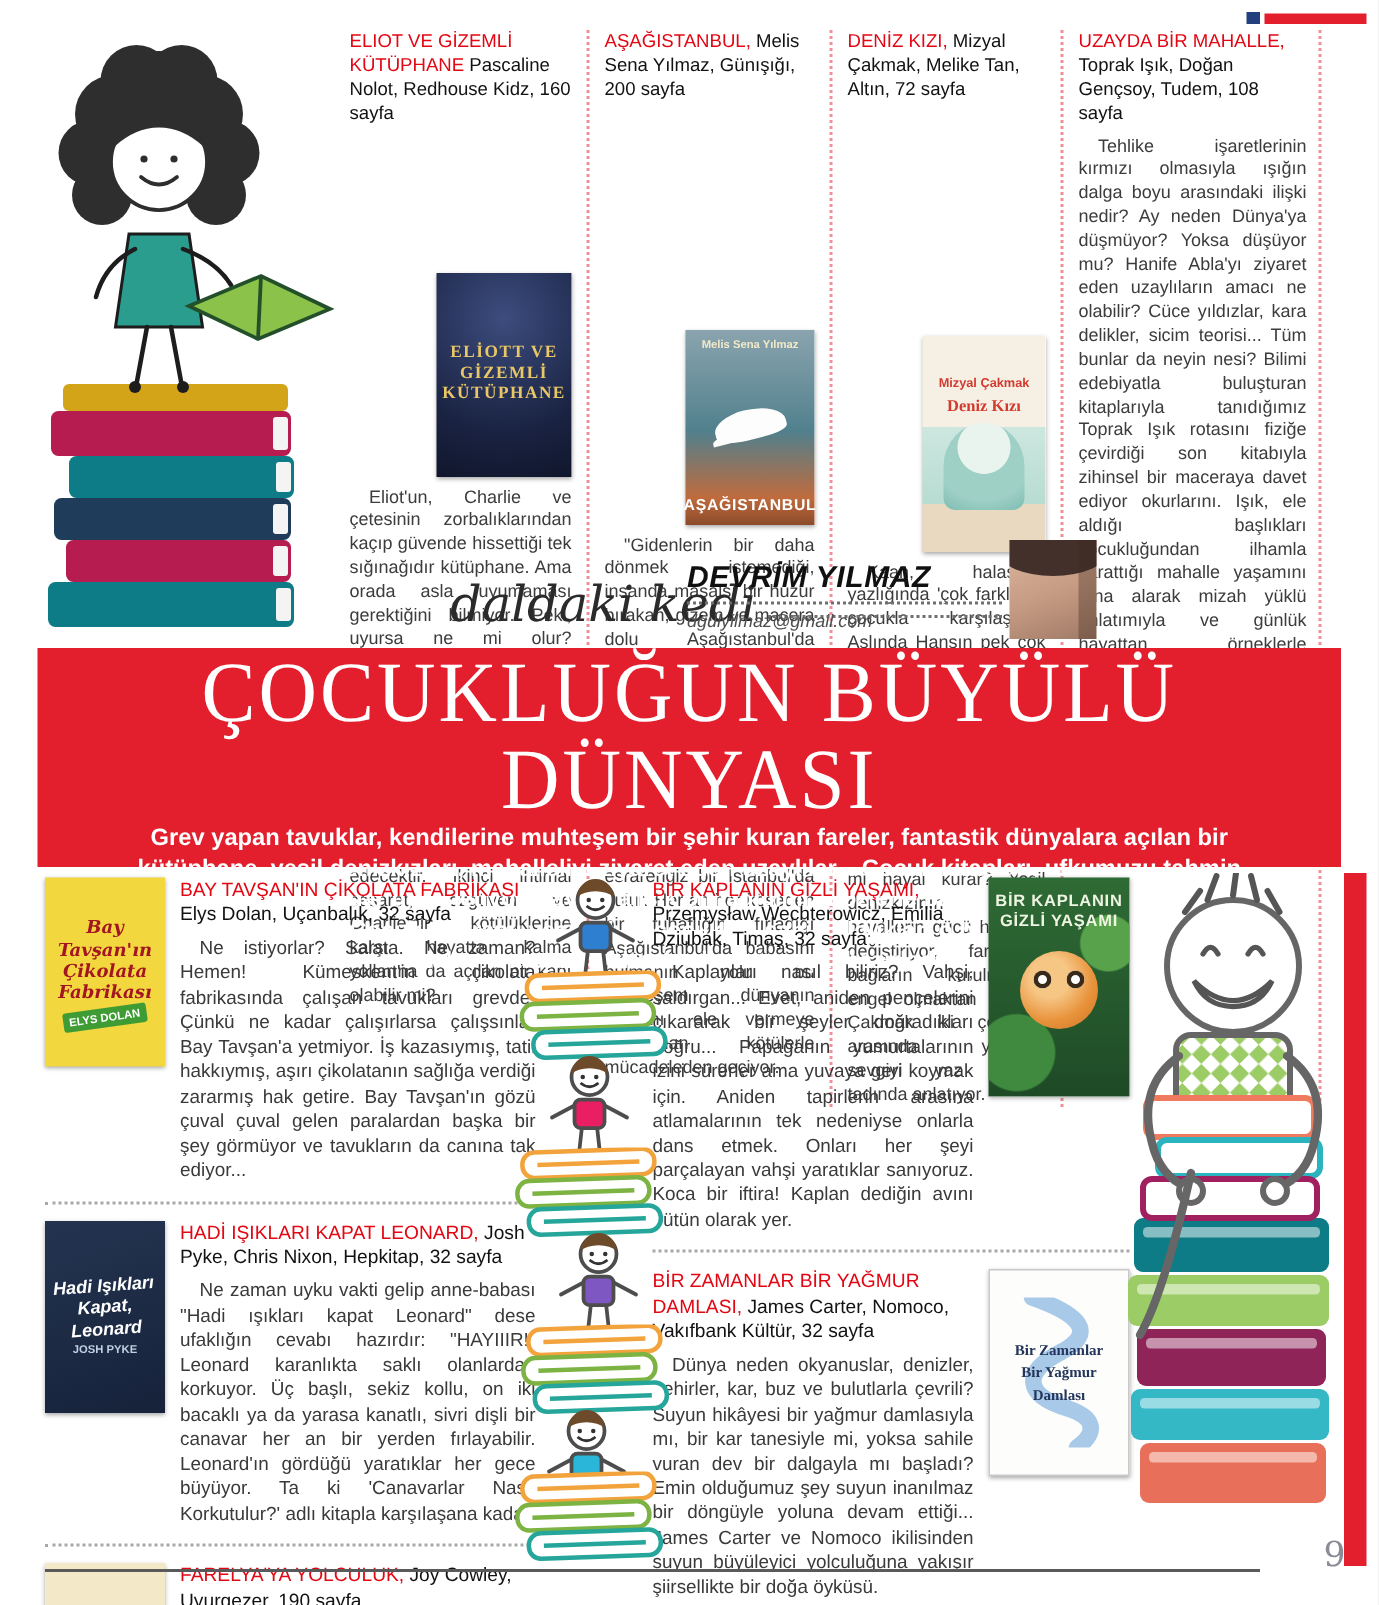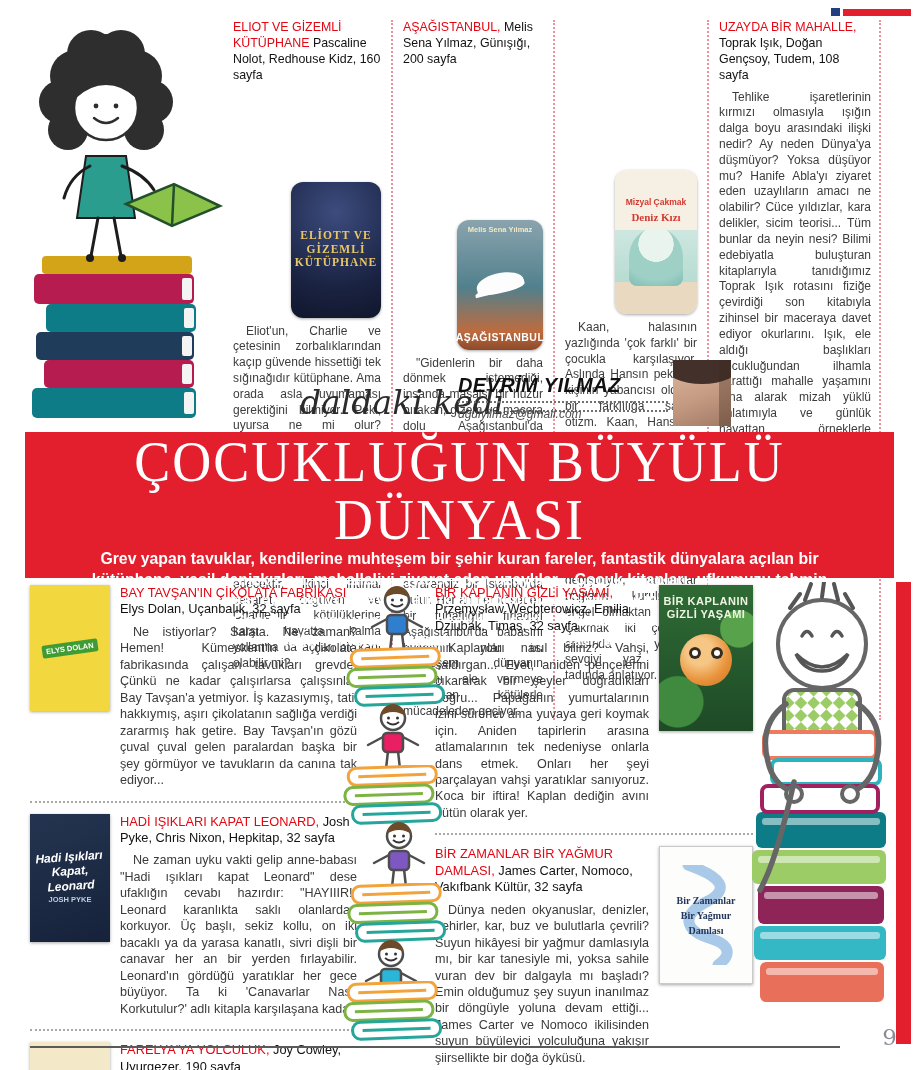--- a/index.html
+++ b/index.html
@@ -21,21 +21,21 @@
   .tcol + .tcol{border-left:2px dotted #ef9098;}
   .tcol:last-child{border-right:2px dotted #ef9098;}
   .rh{margin:0 0 6px;font-size:12.4px;line-height:1.28;font-weight:normal;}
   .rt{color:#e30613;}
   .rc{color:#121212;}
   .rbody{font-size:12px;line-height:1.32;text-align:justify;text-indent:13px;color:#3c3c3c;}
 
   
   .cover{float:right;margin:0 0 6px 8px;display:flex;flex-direction:column;align-items:center;
          justify-content:center;gap:4px;text-align:center;padding:4px;box-sizing:border-box;
-         border-radius:12px;box-shadow:0 1px 3px rgba(0,0,0,.35);text-indent:0;}
+         border-radius:0;box-shadow:0 1px 3px rgba(0,0,0,.35);text-indent:0;}
   .cov-a{font-size:9px;font-weight:bold;line-height:1.15;}
   .cov-t{font-size:11px;font-weight:bold;line-height:1.2;}
 
   .cover-eliot{width:90px;height:136px;margin-top:92px;
      background:radial-gradient(circle at 50% 22%,#3c4c7e 0%,#1a2342 65%,#10162c 100%);}
   .cover-eliot .cov-t{color:#e9c766;font-family:"Liberation Serif",serif;font-size:11.5px;
      letter-spacing:1px;text-transform:uppercase;}
 
   .cover-asag{width:86px;height:130px;margin-top:146px;
      background:linear-gradient(#8aa4ae 0%,#51808d 52%,#bf6b3d 86%,#8c4a2a 100%);justify-content:space-between;padding:6px 4px;}
@@ -201,20 +201,24 @@
         <div class="cover cover-asag">
           <span class="cov-a">Melis Sena Yılmaz</span>
           <span class="stork"></span>
           <span class="cov-t">AŞAĞISTANBUL</span>
         </div>
         <span>"Gidenlerin bir daha dönmek istemediği, insanda masalsı bir huzur bırakan, gizem ve macera dolu Aşağıstanbul'da Yukarİstanbul'un karmaşasından eser yoktur. Oraya gitmenin en kolay yolu kanalizasyona inip kırmızı merdiveni bulmaktır." Zeynep aniden ortadan kaybolan dedektif babasının izini sürerken kendini bambaşka, esrarengiz bir İstanbul'da bulur. Her an her köşeden bir tuhaflığın fırladığı Aşağıstanbul'da babasını bulmanın yolu bu muhteşem dünyanın sırlarını ele vermeye hazırlanan kötülerle mücadeleden geçiyor.</span>
       </div>
     </div>
 
     <div class="tcol tcol3">
+      <h3 class="rh">
+        <span class="rt">DENİZ KIZI,</span>
+        <span class="rc">Mizyal Çakmak, Melike Tan, Altın, 72 sayfa</span>
+      </h3>
       <div class="rbody">
         <div class="cover cover-deniz">
           <span class="cov-a">Mizyal Çakmak</span>
           <span class="cov-t">Deniz Kızı</span>
           <span class="mermaid"></span>
         </div>
         <span>Kaan, halasının yazlığında 'çok farklı' bir çocukla karşılaşıyor. Aslında Hansın pek çok kişinin yabancısı olduğu bir farklılığa sahip; otizm. Kaan, Hansın'la tanışmadan önce yaptığı denizkızı resmini görüyor ve bu bile onu yadırgamasına yetiyor. Hiç yeşil denizkızı olur mu? Yoksa otistikler de mi hayal kurar? Yeşil denizkızının ve hayallerin gücü her şeyi değiştiriyor, farklılıklar bağların kurulmasına engel olmaktan çıkıyor. Çakmak iki çocuğun arasında yeşeren sevgiyi yaz şenliği tadında anlatıyor.</span>
       </div>
     </div>
 
@@ -246,20 +250,21 @@
     <h1>ÇOCUKLUĞUN BÜYÜLÜ DÜNYASI</h1>
     <p>Grev yapan tavuklar, kendilerine muhteşem bir şehir kuran fareler, fantastik dünyalara açılan bir kütüphane, yeşil denizkızları, mahalleliyi ziyaret eden uzaylılar... Çocuk kitapları, ufkumuzu tahmin edemeyeceğimiz kadar genişletiyor, hayata alışık olmadığımız gözlerle bakmamızı sağlıyor. 23 Nisan Ulusal Egemenlik ve Çocuk Bayramı vesilesiyle çocukları sahip oldukları o büyülü yaratıcılıkla bir kere daha buluşturan kitaplardan bir seçki hazırladık.</p>
   </div>
 
   <div class="bottom">
 
     <div class="bleft">
 
       <div class="brow">
         <div class="bcover cover-bay">
+          <span class="cov-t">Bay Tavşan'ın Çikolata Fabrikası</span>
           <span class="badge">Elys Dolan</span>
         </div>
         <div class="btxt">
           <h3 class="rh">
             <span class="rt">BAY TAVŞAN'IN ÇİKOLATA FABRİKASI</span>
             <span class="rc">Elys Dolan, Uçanbalık, 32 sayfa</span>
           </h3>
           <div class="bb">Ne istiyorlar? Salata. Ne zaman? Hemen! Kümeskent'in çikolata fabrikasında çalışan tavukları grevde. Çünkü ne kadar çalışırlarsa çalışsınlar Bay Tavşan'a yetmiyor. İş kazasıymış, tatil hakkıymış, aşırı çikolatanın sağlığa verdiği zararmış hak getire. Bay Tavşan'ın gözü çuval çuval gelen paralardan başka bir şey görmüyor ve tavukların da canına tak ediyor...</div>
         </div>
       </div>

